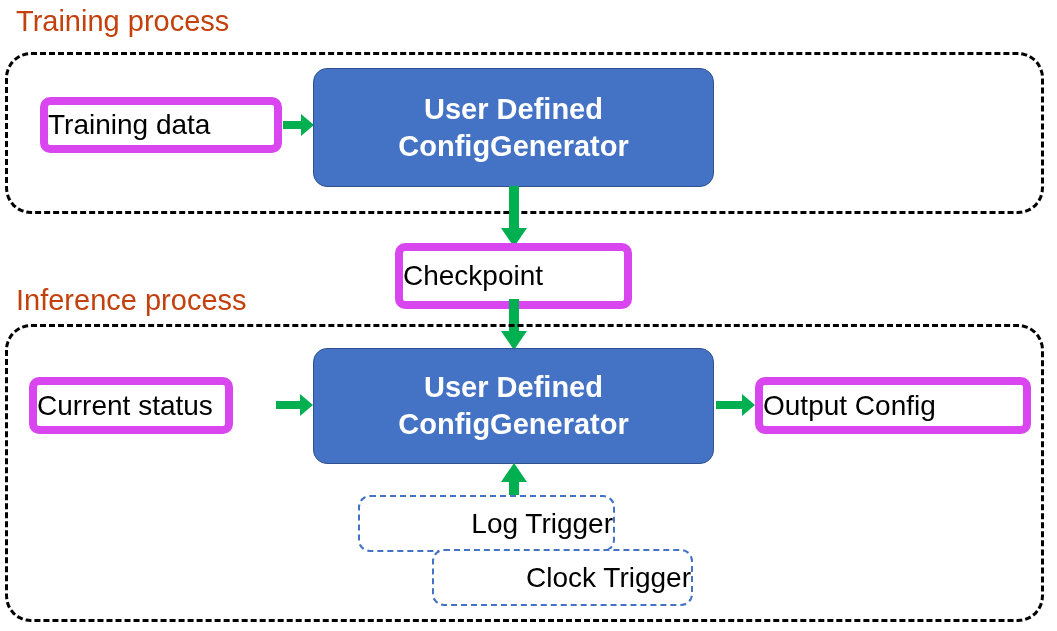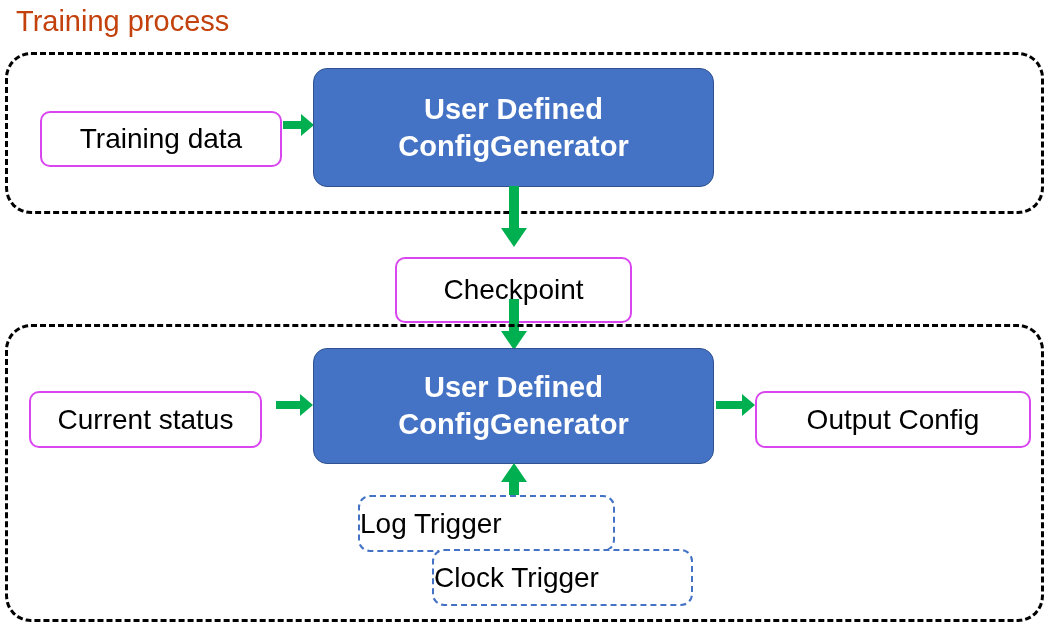--- a/index.html
+++ b/index.html
@@ -39,29 +39,28 @@
     box-sizing: border-box;
     background: transparent;
   }
 
   
   .node {
     position: absolute;
     box-sizing: border-box;
     display: flex;
     align-items: center;
-    justify-content: center;
+    justify-content: flex-start;
     background: #ffffff;
-    border: 2px solid #d946ef;
+    border: 8px solid #d946ef;
     border-radius: 10px;
     color: #000000;
     font-size: 28px;
     line-height: 32px;
     white-space: nowrap;
-    margin-top: 14px;
   }
 
   
   .node-filled {
     position: absolute;
     box-sizing: border-box;
     display: flex;
     flex-direction: column;
     align-items: center;
     justify-content: center;
@@ -74,21 +73,21 @@
     white-space: nowrap;
   }
   .node-filled .l1, .node-filled .l2 { display: block; font-weight: bold; }
 
   
   .node-trigger {
     position: absolute;
     box-sizing: border-box;
     display: flex;
     align-items: center;
-    justify-content: flex-start;
+    justify-content: flex-end;
     background: #ffffff;
     border: 2px dashed #4472C4;
     border-radius: 12px;
     color: #000000;
     font-size: 28px;
     line-height: 32px;
     white-space: nowrap;
   }
 
   
@@ -131,24 +130,25 @@
   <div class="node" style="left:395px; top:243px; width:237px; height:66px;">
     <span>Checkpoint</span>
   </div>
 
   <div class="arrow" style="left:498px; top:299px; width:32px; height:52px;">
     <svg width="32" height="52" viewBox="0 0 32 52">
       <path d="M11,0 L21,0 L21,32 L29,32 L16,51 L3,32 L11,32 Z" fill="#00B050"></path>
     </svg>
   </div>
 
+  <div class="section-title" style="left:16px; top:283px;">Inference process</div>
 
   <div class="process-container" style="left:5px; top:324px; width:1039px; height:298px;"></div>
 
-  <div class="node" style="left:29px; top:377px; width:233px; height:57px;">
+  <div class="node" style="left:29px; top:377px; width:204px; height:57px;">
     <span>Current status</span>
   </div>
 
   <div class="arrow" style="left:276px; top:392px; width:38px; height:26px;">
     <svg width="38" height="26" viewBox="0 0 38 26">
       <path d="M0,9 L24,9 L24,2 L37,13 L24,24 L24,17 L0,17 Z" fill="#00B050"></path>
     </svg>
   </div>
 
   <div class="node-filled" style="left:313px; top:348px; width:401px; height:116px;">

